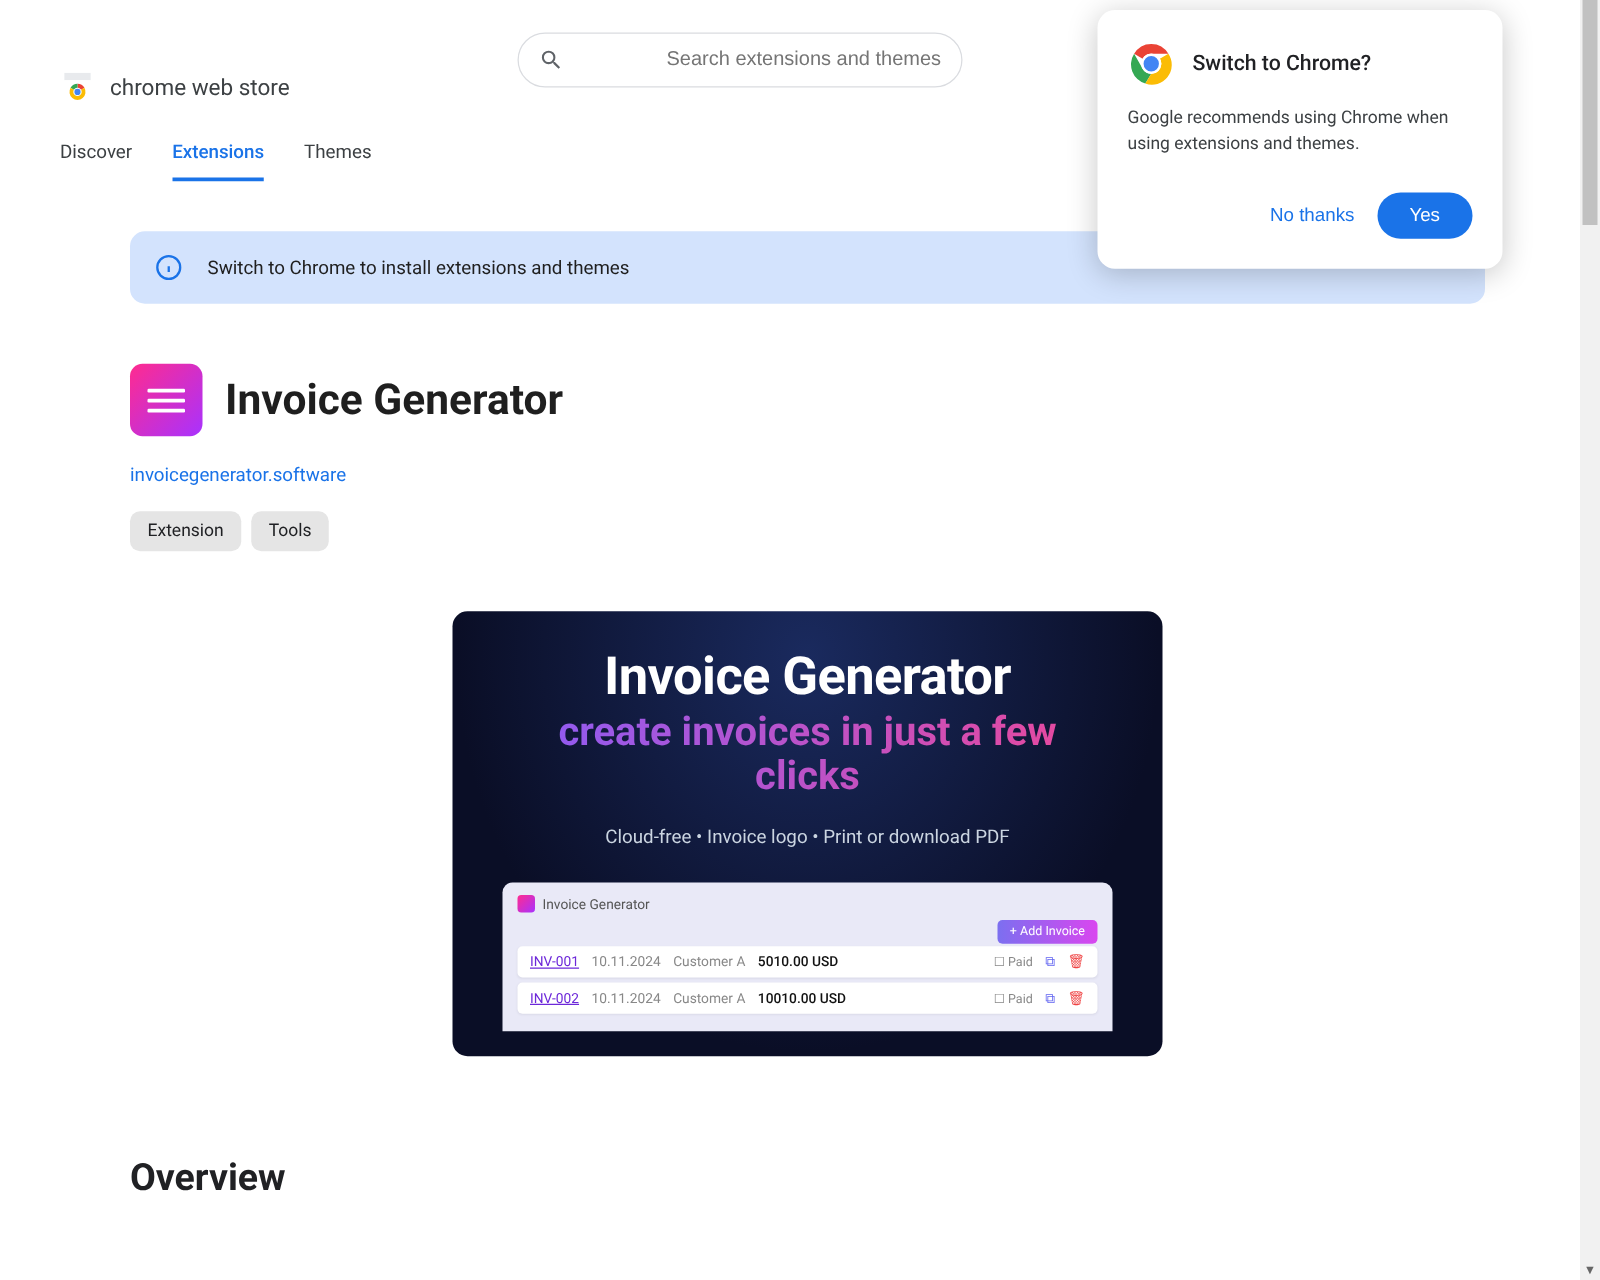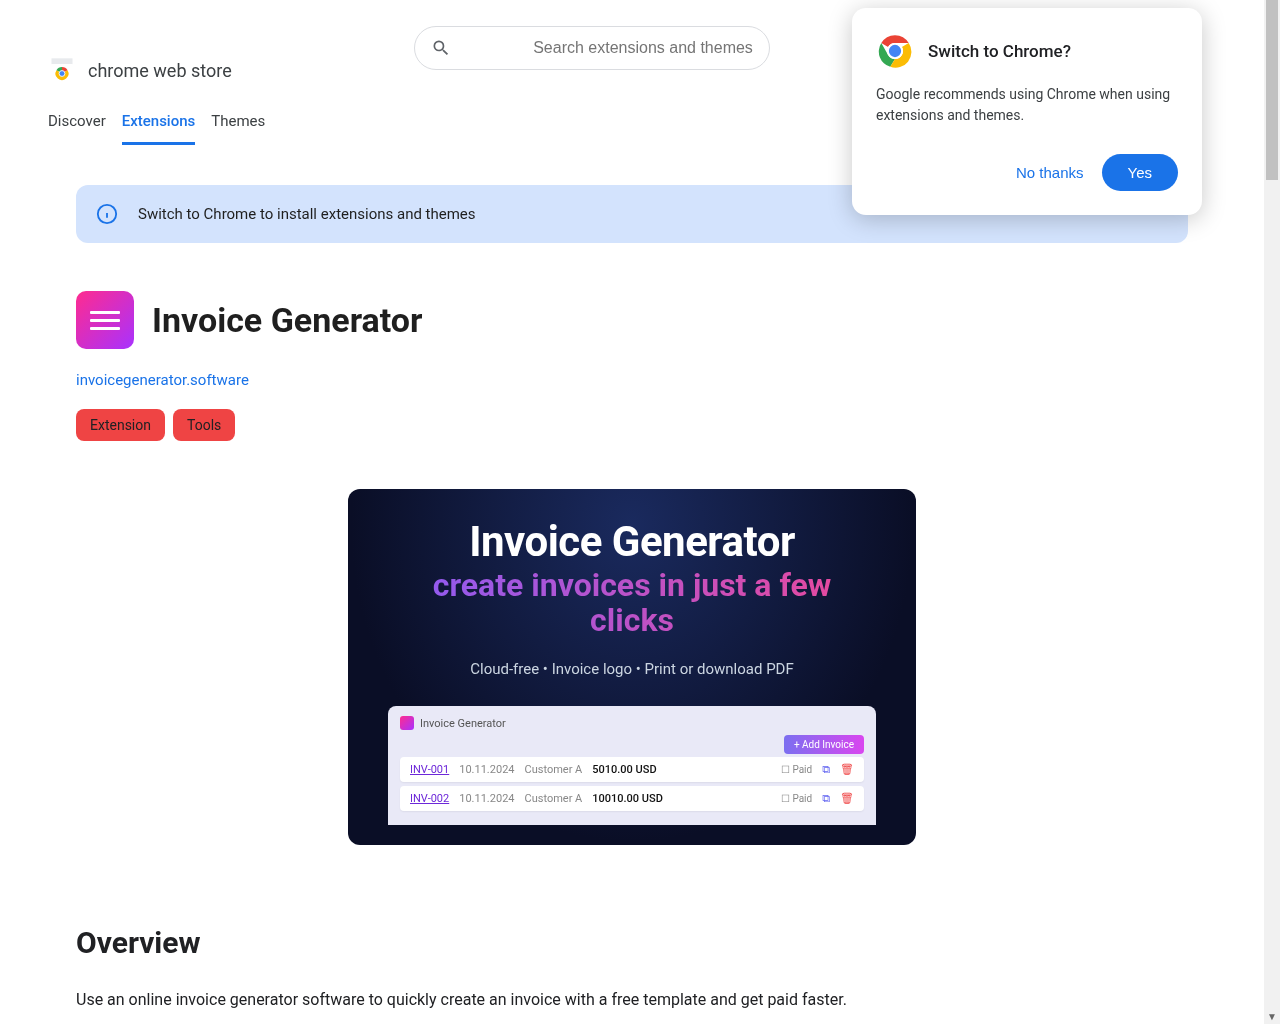--- a/index.html
+++ b/index.html
@@ -8,39 +8,39 @@
 .header { display: flex; align-items: center; padding: 12px 48px; gap: 12px; }
 .logo-wrap { display: flex; align-items: center; gap: 12px; margin-top: 44px; }
 .cws-logo { width: 28px; height: 28px; }
 .store-title { font-size: 18px; color: #3c4043; font-weight: 400; }
 
 .search-wrap { flex: 0 0 auto; margin-left: auto; margin-right: auto; }
 .search-box { display: flex; align-items: center; width: 356px; height: 44px; border: 1px solid #dadce0; border-radius: 24px; padding: 0 16px; gap: 12px; }
 .search-icon { width: 20px; height: 20px; fill: #5f6368; }
 .search-input { border: none; outline: none; font-size: 16px; color: #ec4899; flex: 1; background: transparent; text-align: right; }
 
-.nav { display: flex; gap: 16px; padding: 0 48px; border-bottom: none; margin-top: 8px; }
+.nav { display: flex; gap: 32px; padding: 0 48px; border-bottom: none; margin-top: 8px; }
 .nav-item { font-size: 15px; color: #3c4043; padding: 8px 0 12px 0; cursor: pointer; border-bottom: 3px solid transparent; }
 .nav-item.active { color: #1a73e8; border-bottom: 3px solid #1a73e8; font-weight: 500; }
 
-.content { padding: 40px 92px 0 76px; }
+.content { padding: 40px 92px 0 104px; }
 
 .info-banner { background: #d3e3fd; border-radius: 12px; padding: 18px 20px; display: flex; align-items: center; gap: 20px; font-size: 15px; color: #1f1f1f; }
 .info-icon { width: 22px; height: 22px; fill: none; stroke: #1a73e8; }
 
 .ext-header { display: flex; align-items: center; gap: 18px; margin-top: 48px; }
 .ext-icon { width: 58px; height: 58px; border-radius: 10px; background: linear-gradient(135deg, #ff2b8f, #a832ff); display: flex; flex-direction: column; justify-content: center; align-items: center; gap: 5px; padding: 14px; }
 .ext-icon .line { height: 3px; width: 100%; background: #fff; border-radius: 1px; }
 .ext-title { font-size: 34px; font-weight: 700; color: #1f1f1f; flex: 1; }
 .add-btn { background: #e9eef6; color: #9aa0a6; border: none; border-radius: 24px; padding: 12px 24px; font-size: 15px; cursor: not-allowed; }
 
 .ext-link { display: inline-block; margin-top: 22px; color: #1a73e8; font-size: 15px; text-decoration: none; }
 
 .chips { display: flex; gap: 8px; margin-top: 20px; }
-.chip { background: #ef4444; color: #202124; border-radius: 8px; padding: 8px 14px; font-size: 14px; }
+.chip { background: #e5e5e5; color: #202124; border-radius: 8px; padding: 8px 14px; font-size: 14px; }
 
 .promo { margin: 48px auto 0; width: 568px; height: 356px; background: radial-gradient(ellipse at 50% 10%, #1a2a5e 0%, #0a0e26 70%); border-radius: 12px; padding: 28px 40px 0; text-align: center; overflow: hidden; position: relative; }
 .promo h2 { color: #fff; font-size: 42px; font-weight: 700; letter-spacing: -0.5px; }
 .promo .subtitle { font-size: 32px; font-weight: 700; background: linear-gradient(90deg, #8b5cf6, #ec4899); -webkit-background-clip: text; background-clip: text; color: transparent; line-height: 1.1; margin-top: 2px; }
 .promo .features { color: #cbd5e1; font-size: 15px; margin-top: 22px; }
 .promo-app { background: #e9e9f7; border-radius: 8px 8px 0 0; margin-top: 28px; padding: 10px 12px; text-align: left; font-size: 11px; }
 .promo-app-head { display: flex; align-items: center; gap: 6px; color: #555; margin-bottom: 8px; }
 .promo-app-head .mini-icon { width: 14px; height: 14px; background: linear-gradient(135deg,#ff2b8f,#a832ff); border-radius: 3px; }
 .promo-add { text-align: right; margin-bottom: 6px; }
 .promo-add span { background: linear-gradient(90deg,#7c6ff0,#d946ef); color: #fff; padding: 4px 10px; border-radius: 4px; font-size: 10px; }
@@ -50,21 +50,21 @@
 .promo-row .cust { color: #888; }
 .promo-row .amt { color: #111; font-weight: 500; }
 .promo-row .spacer { flex: 1; }
 .promo-row .pill { color: #888; font-size: 10px; }
 .promo-row .copy { color: #6366f1; }
 .promo-row .trash { color: #ef4444; }
 
 .overview-title { font-size: 30px; font-weight: 700; margin-top: 80px; }
 .overview-text { font-size: 16px; color: #202124; margin-top: 28px; line-height: 1.5; }
 
-.popup { position: absolute; top: 8px; right: 78px; width: 350px; background: #fff; border-radius: 14px; box-shadow: 0 4px 24px rgba(0,0,0,0.22); padding: 24px; }
+.popup { position: absolute; top: 8px; right: 78px; width: 324px; background: #fff; border-radius: 14px; box-shadow: 0 4px 24px rgba(0,0,0,0.22); padding: 24px; }
 .popup-head { display: flex; align-items: center; gap: 14px; margin-bottom: 14px; }
 .chrome-logo { width: 38px; height: 38px; }
 .popup-title { font-size: 17px; font-weight: 500; color: #202124; }
 .popup-body { font-size: 14px; color: #3c4043; line-height: 1.5; }
 .popup-actions { display: flex; justify-content: flex-end; gap: 18px; align-items: center; margin-top: 28px; }
 .btn-text { color: #1a73e8; font-size: 15px; background: none; border: none; cursor: pointer; font-weight: 500; }
 .btn-primary { background: #1a73e8; color: #fff; border: none; border-radius: 24px; padding: 10px 26px; font-size: 15px; cursor: pointer; font-weight: 500; }
 
 .scroll-track { position: absolute; right: 0; top: 0; width: 16px; height: 100%; background: #f1f1f1; }
 .scroll-thumb { position: absolute; right: 2px; top: 0; width: 12px; height: 180px; background: #c1c1c1; border-radius: 0; }
@@ -160,21 +160,20 @@
         <span class="amt">10010.00 USD</span>
         <span class="spacer"></span>
         <span class="pill">☐ <span>Paid</span></span>
         <span class="copy">⧉</span>
         <span class="trash">🗑</span>
       </div>
     </div>
   </div>
 
   <h2 class="overview-title">Overview</h2>
-  <p class="overview-text">Use an online invoice generator software to quickly create an invoice with a free template and get paid faster.</p>
 
 </div>
 
 <div class="popup">
   <div class="popup-head">
     <svg class="chrome-logo" viewBox="0 0 48 48">
       <circle cx="24" cy="24" r="22" fill="#fff"></circle>
       <path d="M24 4 A20 20 0 0 1 41.3 14 H24 A10 10 0 0 0 15.3 19 L6.7 14 A20 20 0 0 1 24 4z" fill="#ea4335"></path>
       <path d="M6.7 14 L15.3 29 A10 10 0 0 0 24 34 L18 44 A20 20 0 0 1 6.7 14z" fill="#34a853"></path>
       <path d="M41.3 14 A20 20 0 0 1 18 44 L24 34 A10 10 0 0 0 32.7 19 z" fill="#fbbc05"></path>

